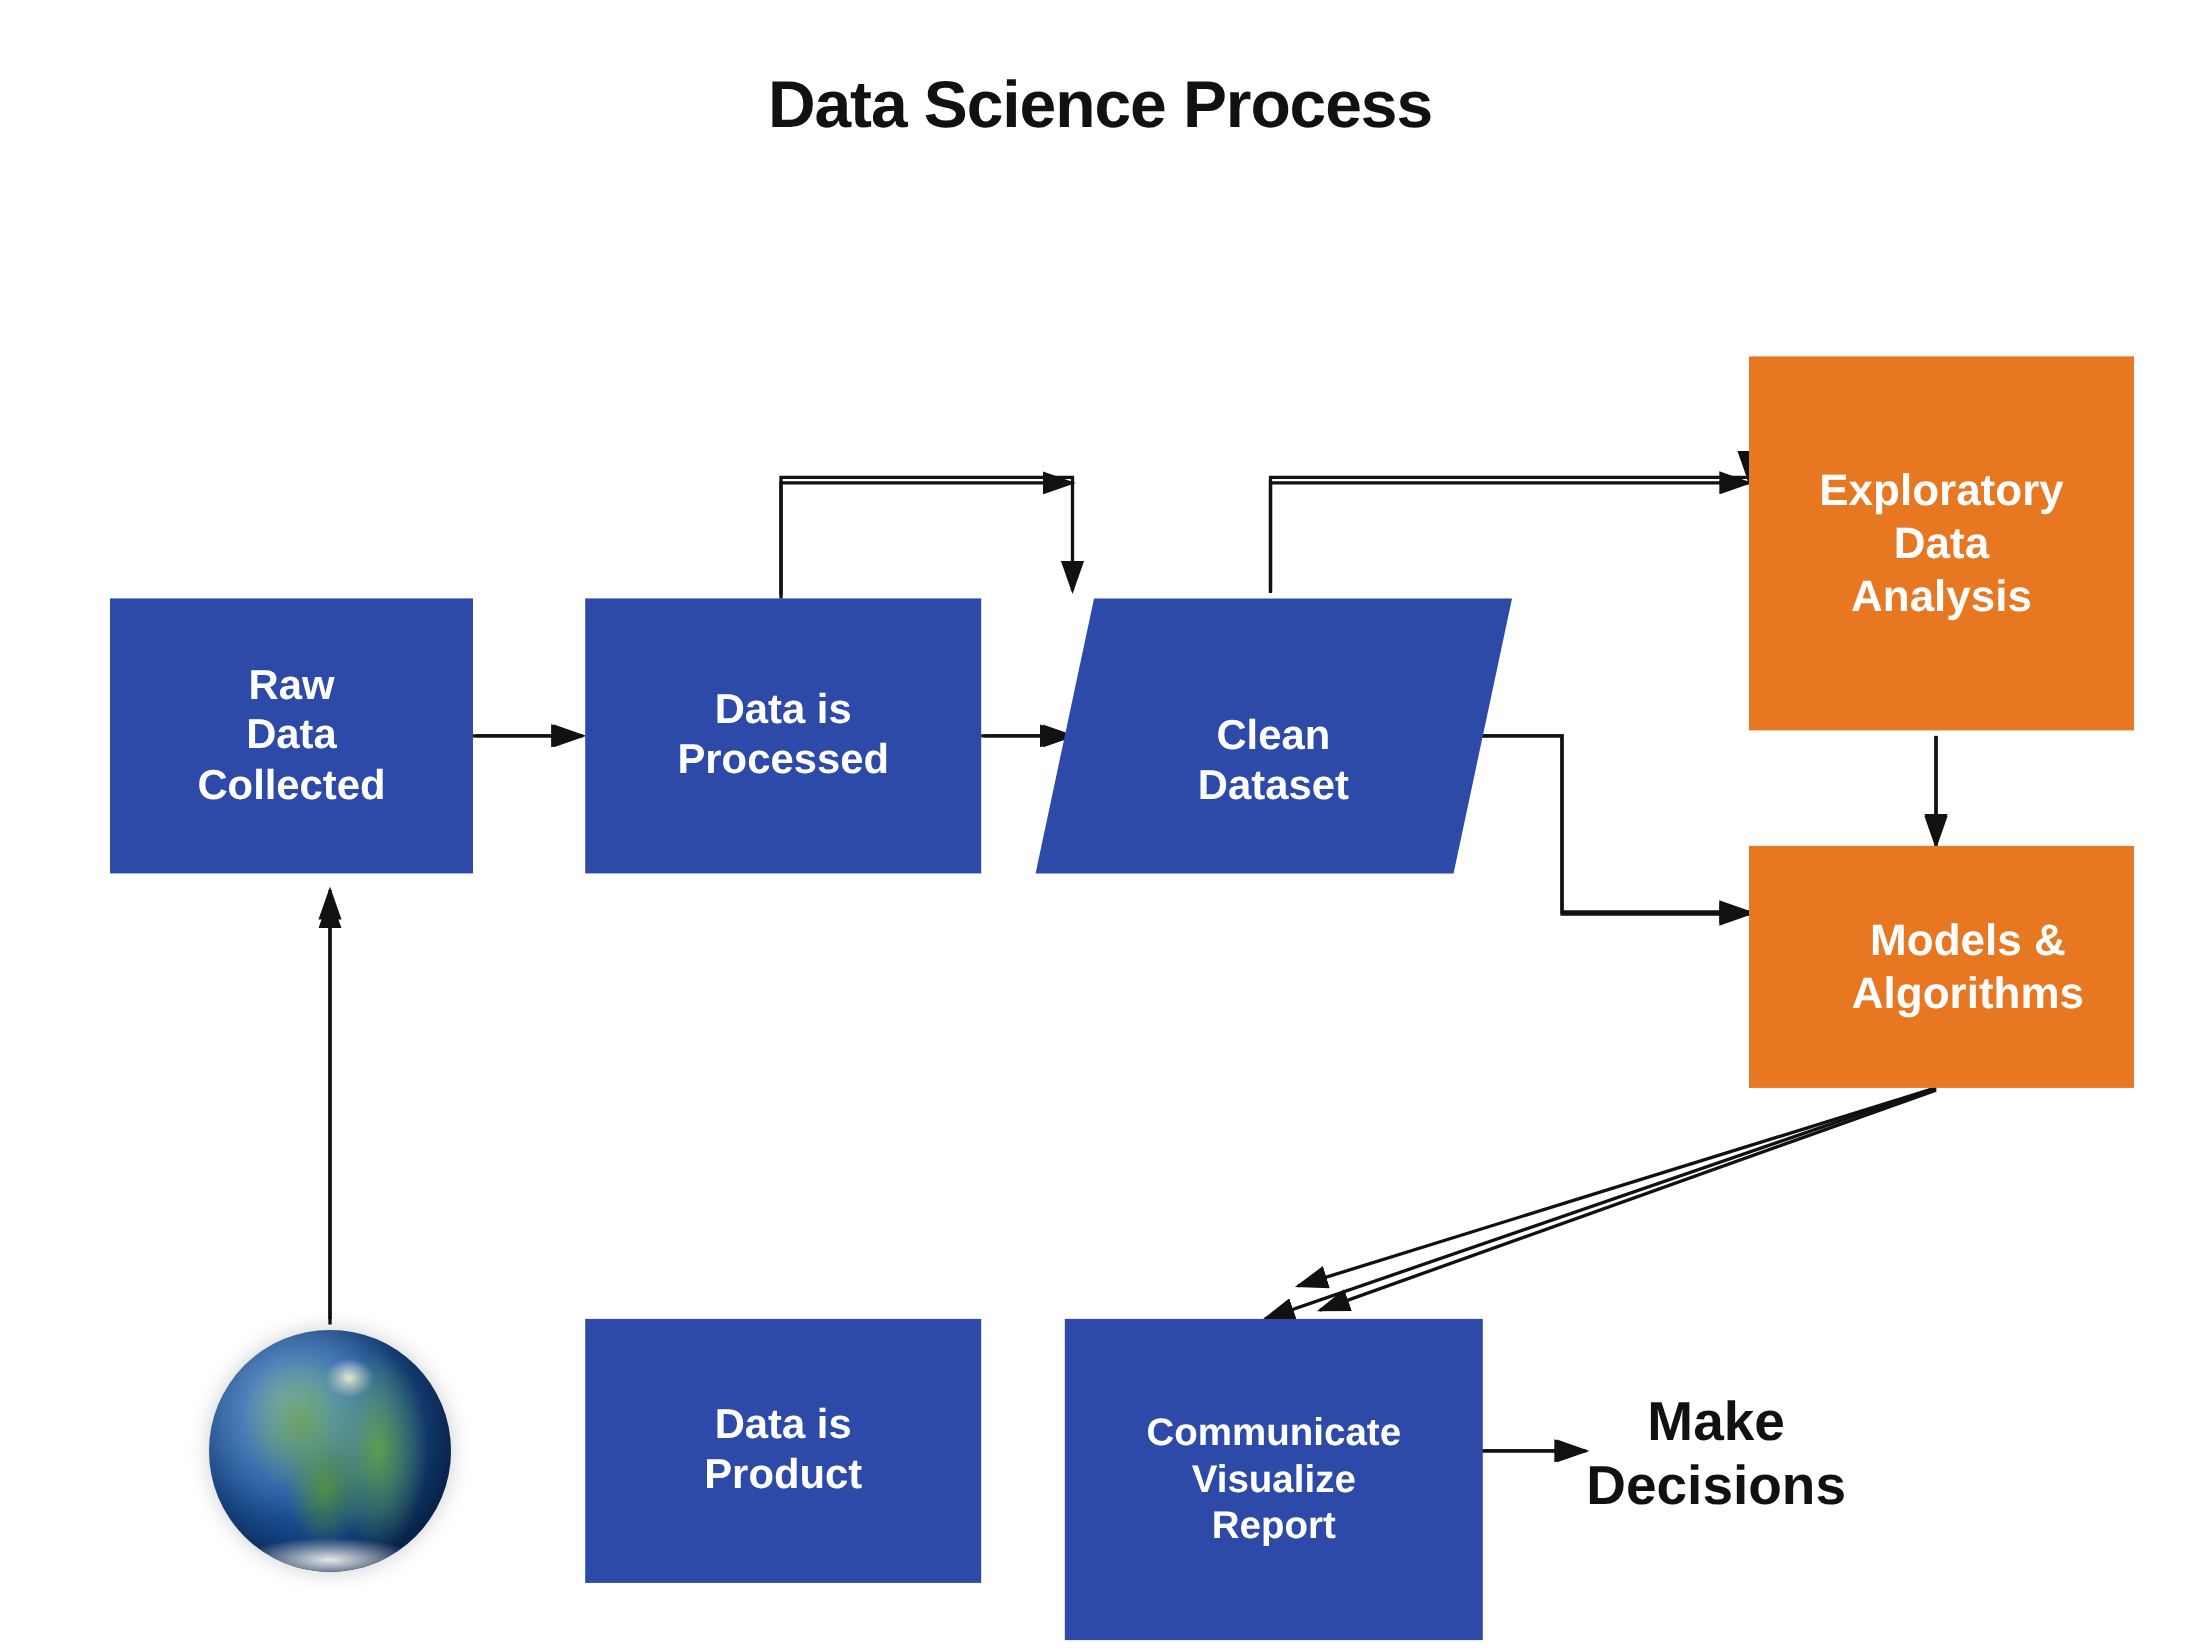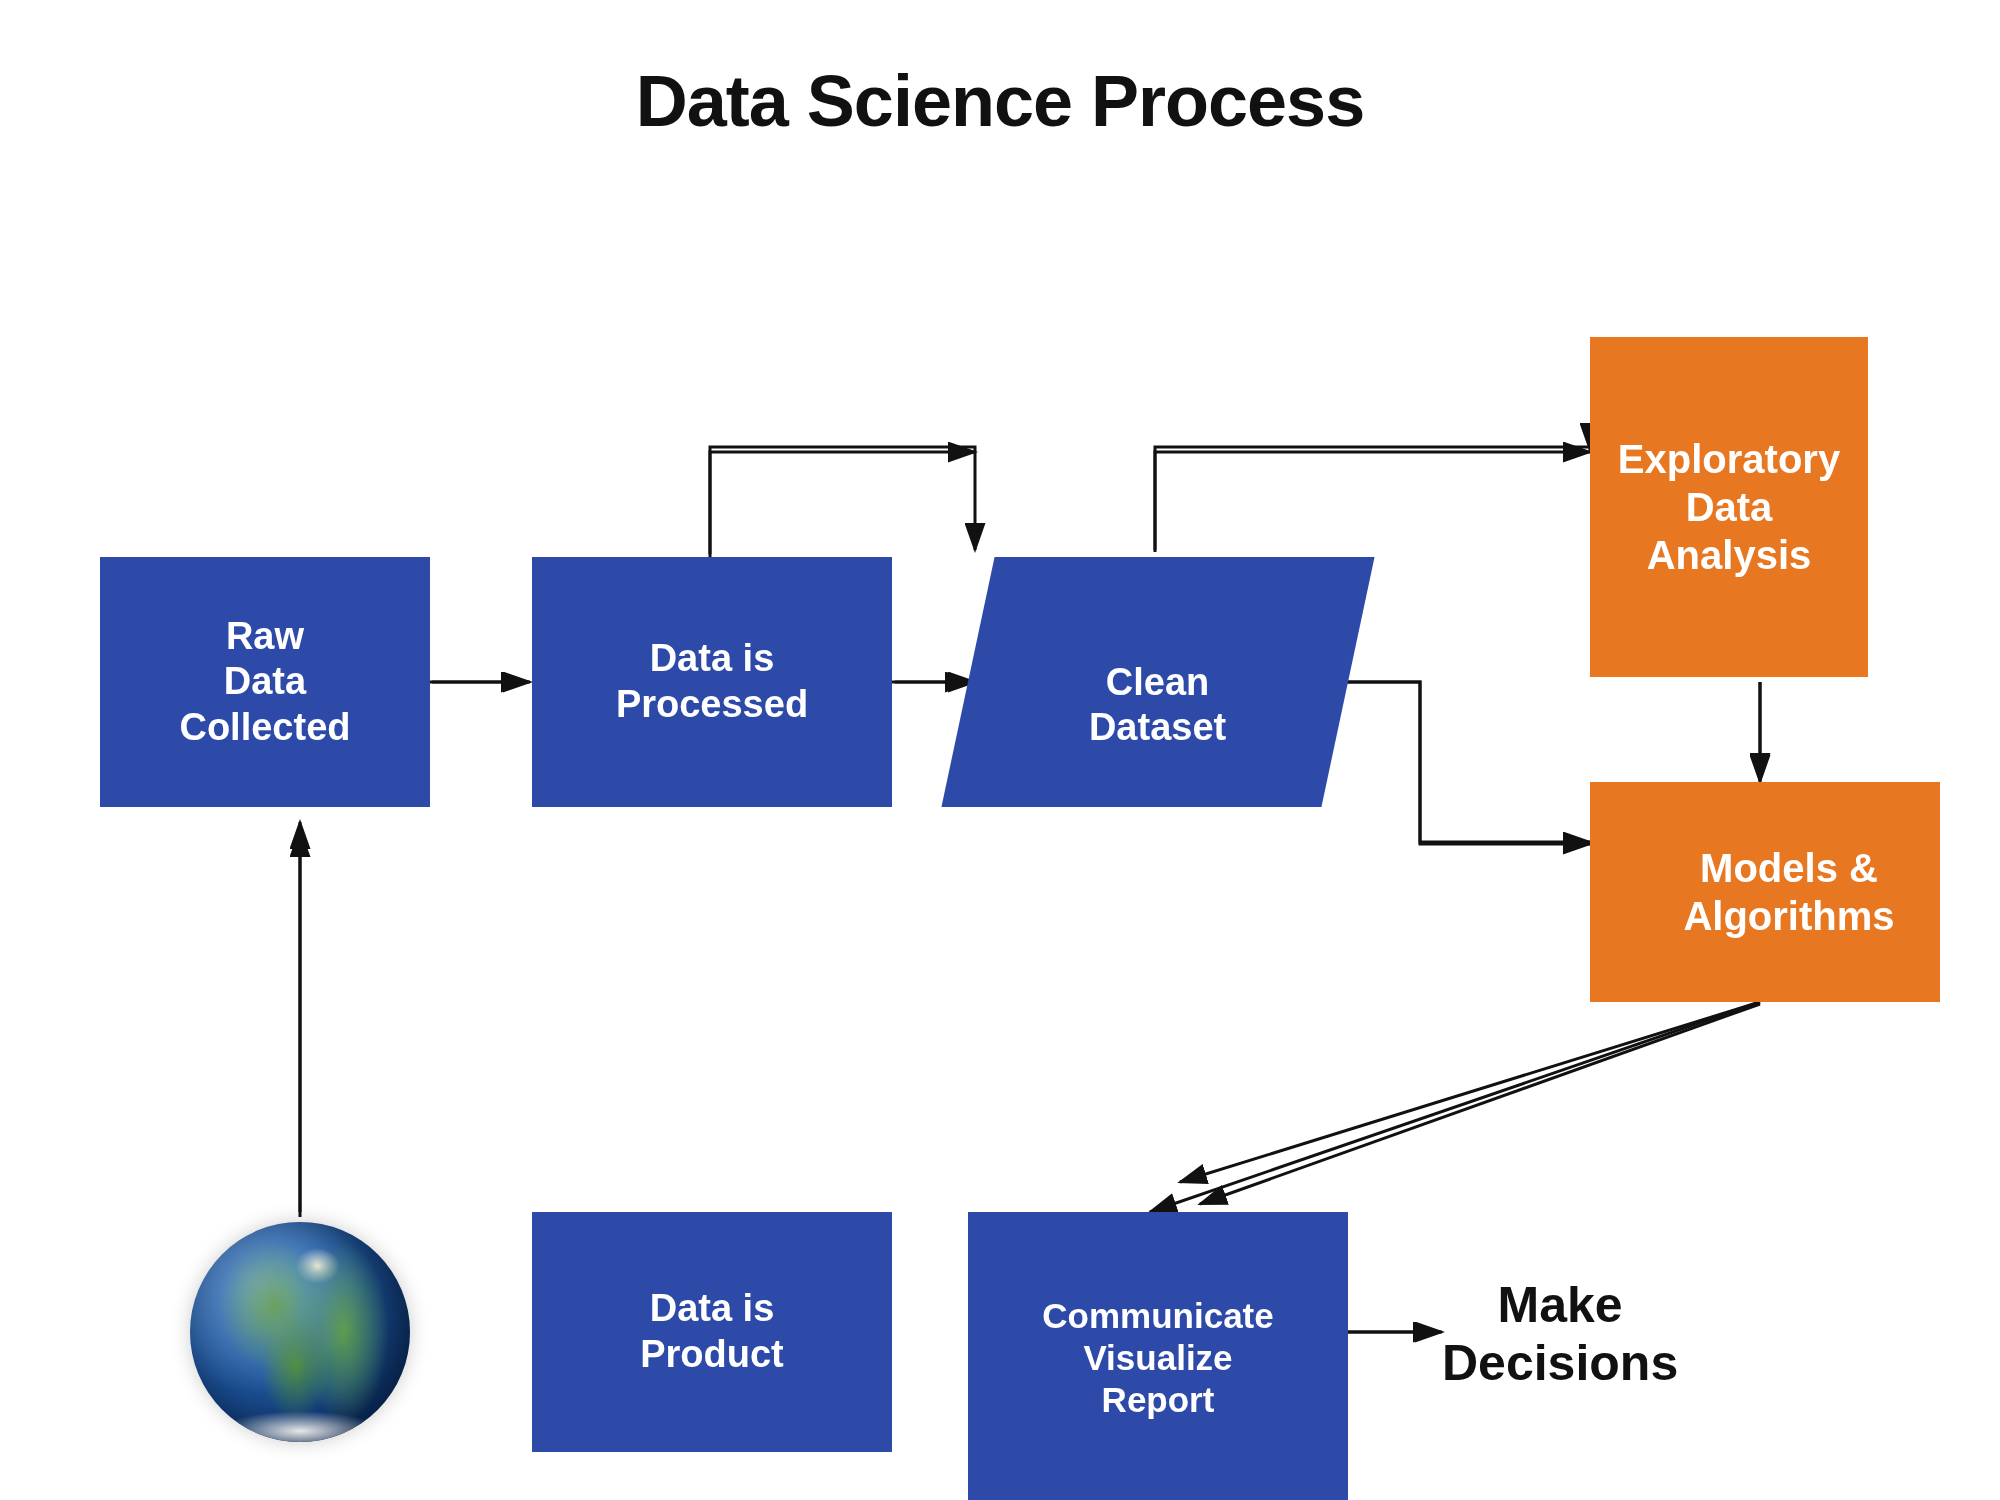--- a/index.html
+++ b/index.html
@@ -8,21 +8,21 @@
       background: #ffffff;
       font-family: 'Arial Black', 'Arial', sans-serif;
       width: 2000px;
       height: 1500px;
       overflow: hidden;
       position: relative;
     }
 
     #page-title {
       text-align: center;
-      font-size: 72px;
+      font-size: 60px;
       font-weight: 900;
       color: #111111;
       padding-top: 60px;
       padding-bottom: 40px;
       letter-spacing: -1px;
     }
 
     .diagram {
       position: relative;
       width: 2000px;
@@ -207,21 +207,21 @@
 Processed</span>
   </div>
 
   <div class="box box-parallelogram" style="left:968px; top:375px; width:380px; height:250px;">
     <div class="inner" style="white-space:pre-line; font-size:38px; font-weight:800; color:#fff;">
       <span>Clean
 Dataset</span>
     </div>
   </div>
 
-  <div class="box box-orange" style="left:1590px; top:155px; width:278px; height:340px; font-size:40px;">
+  <div class="box box-orange" style="left:1590px; top:155px; width:350px; height:340px; font-size:40px;">
     <span style="white-space:pre-line;">Exploratory
 Data
 Analysis</span>
   </div>
 
   <div class="box box-orange" style="left:1590px; top:600px; width:350px; height:220px; font-size:40px;padding-left:48px;">
     <span style="white-space:pre-line;">Models &amp;
 Algorithms</span>
   </div>
 

